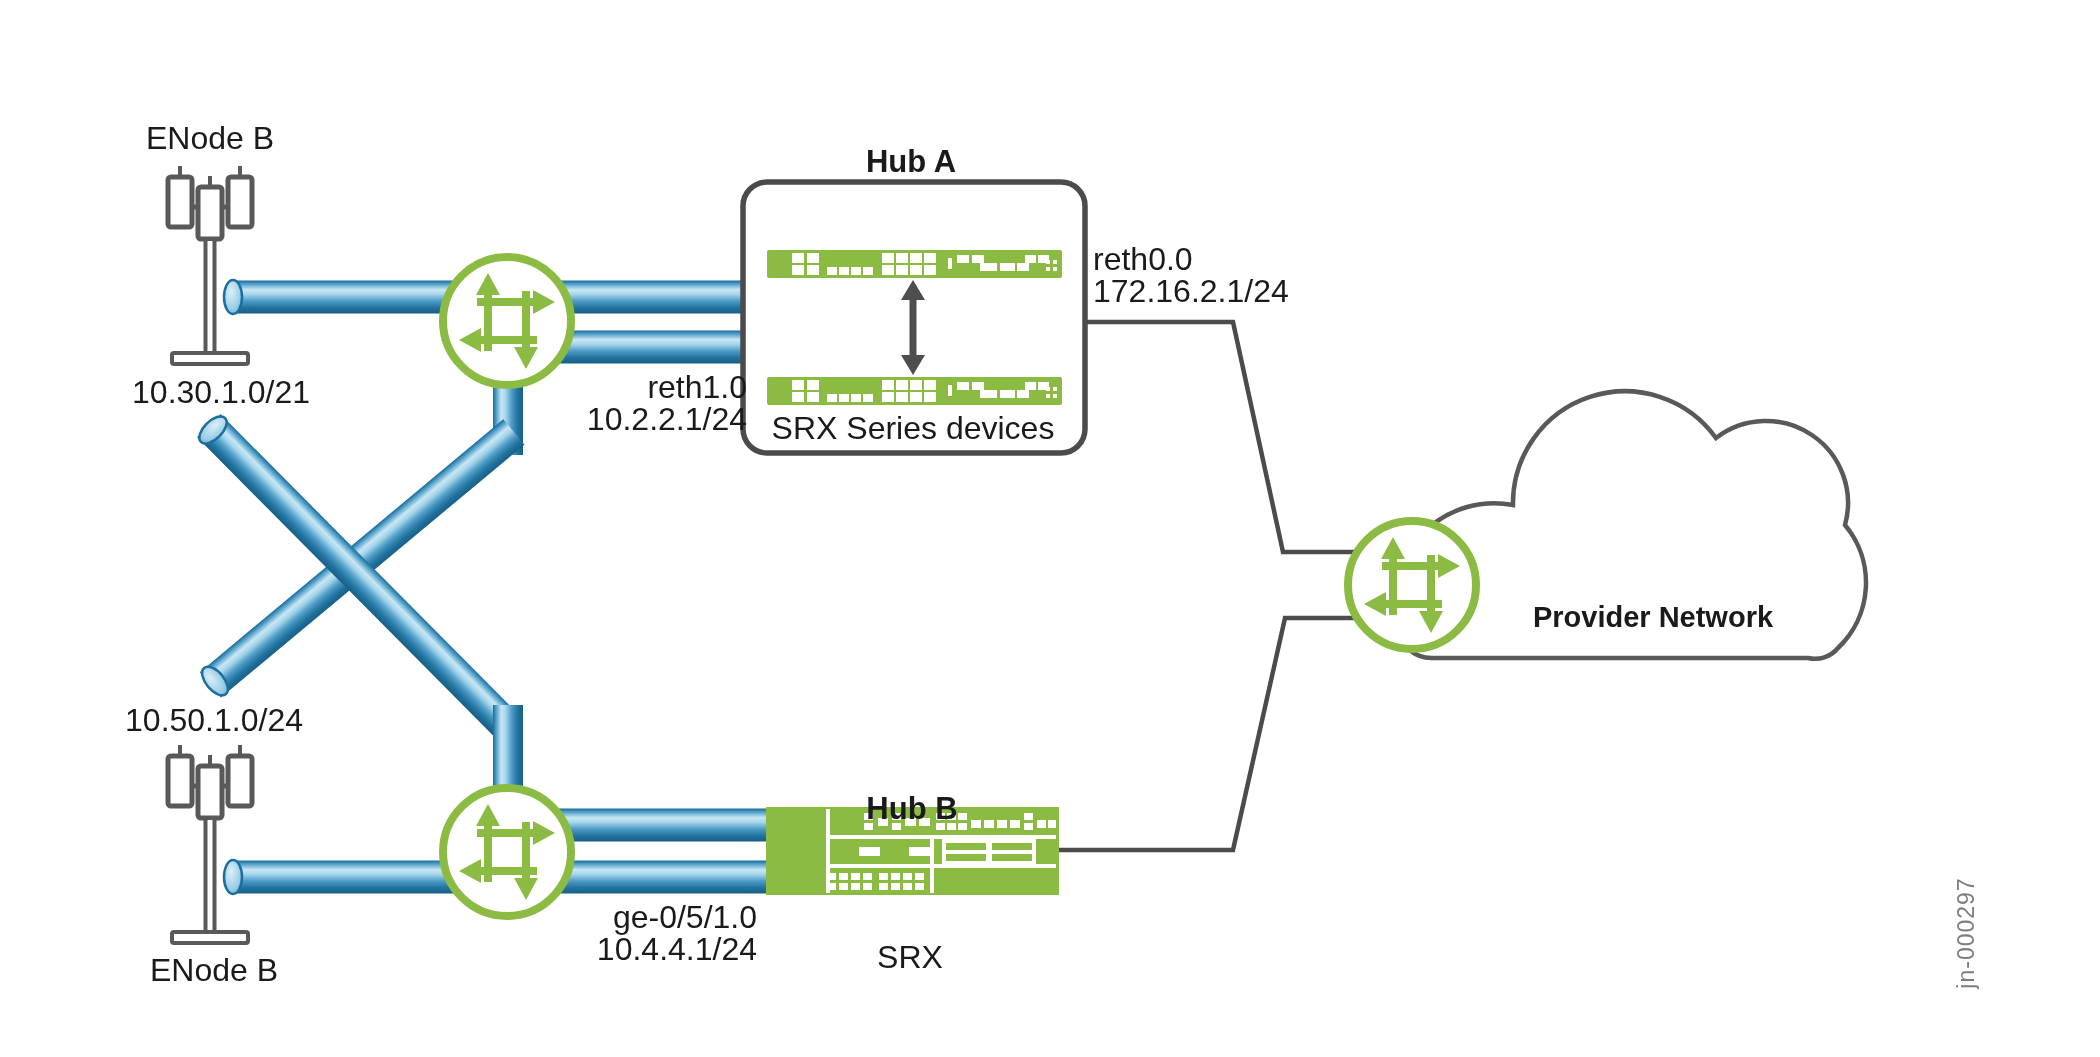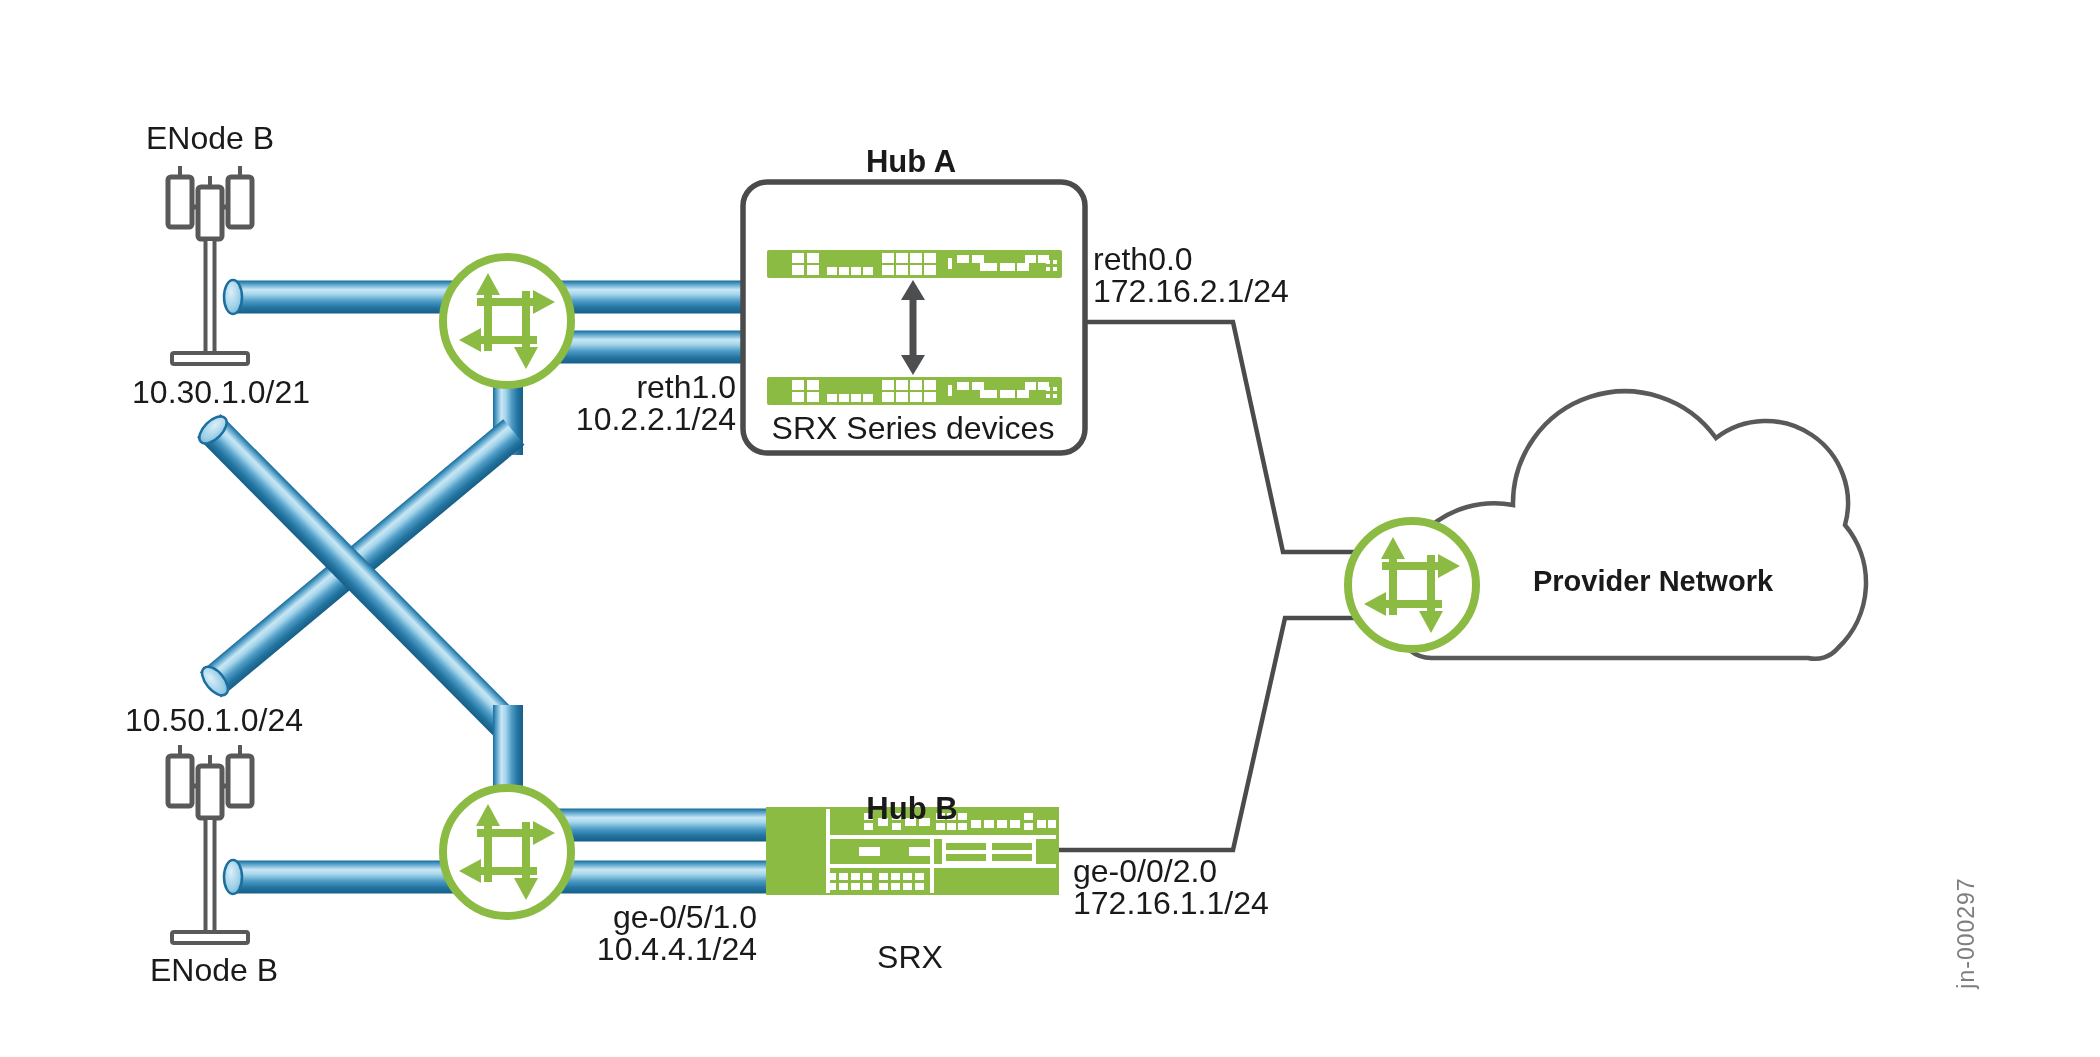--- a/index.html
+++ b/index.html
@@ -10,21 +10,21 @@
     font-family:"Liberation Sans","DejaVu Sans",sans-serif;
     color:#1a1a1a;
     overflow:hidden;
   }
   #diagram-svg{position:absolute;left:0;top:0;}
   .lbl{position:absolute;white-space:nowrap;line-height:32px;font-size:32px;color:#1a1a1a;}
   .lbl.center{text-align:center;}
   .lbl.right{text-align:right;}
   .hub-title{font-size:31px;font-weight:700;line-height:34px;}
   .cluster-title{font-size:27px;font-weight:700;}
-  .provider-title{font-size:29px;font-weight:700;}
+  .provider-title{font-size:29px;font-weight:700;margin-top:36px;}
   .watermark{
     position:absolute;left:1896px;top:920px;width:140px;height:26px;
     text-align:center;font-size:23px;color:#7d7e81;letter-spacing:1px;
     transform:rotate(-90deg);transform-origin:50% 50%;
   }
 </style>
 </head>
 <body>
 
 <div id="stage">
@@ -252,37 +252,33 @@
 
   <div class="lbl center" style="left:110px;top:122px;width:200px;">ENode B</div>
   <div class="lbl center" style="left:111px;top:376px;width:220px;">10.30.1.0/21</div>
 
   <div class="lbl center" style="left:104px;top:704px;width:220px;">10.50.1.0/24</div>
   <div class="lbl center" style="left:114px;top:954px;width:200px;">ENode B</div>
 
   <div class="lbl center hub-title" style="left:811px;top:137px;width:200px;margin-top:8px;">Hub A</div>
   <div class="lbl center" style="left:763px;top:412px;width:300px;">SRX Series devices</div>
 
-  <div class="lbl right" style="left:536px;top:371px;width:200px;">
+  <div class="lbl right" style="left:547px;top:371px;width:200px;">
     <div>reth1.0</div>
     <div>10.2.2.1/24</div>
   </div>
   <div class="lbl" style="left:1093px;top:243px;">
     <div>reth0.0</div>
     <div>172.16.2.1/24</div>
   </div>
 
   <div class="lbl center hub-title" style="left:812px;top:792px;width:200px;">Hub B</div>
   <div class="lbl center" style="left:810px;top:901px;width:200px;margin-top:40px;">SRX</div>
 
   <div class="lbl right" style="left:507px;top:901px;width:250px;">
     <div>ge-0/5/1.0</div>
     <div>10.4.4.1/24</div>
   </div>
-  <div class="lbl" style="left:1073px;top:855px;">
-    <div>ge-0/0/2.0</div>
-    <div>172.16.1.1/24</div>
-  </div>
 
   <div class="lbl center provider-title" style="left:1503px;top:565px;width:300px;">Provider Network</div>
 
   <div class="watermark">jn-000297</div>
 </div>
 
 </body></html>

